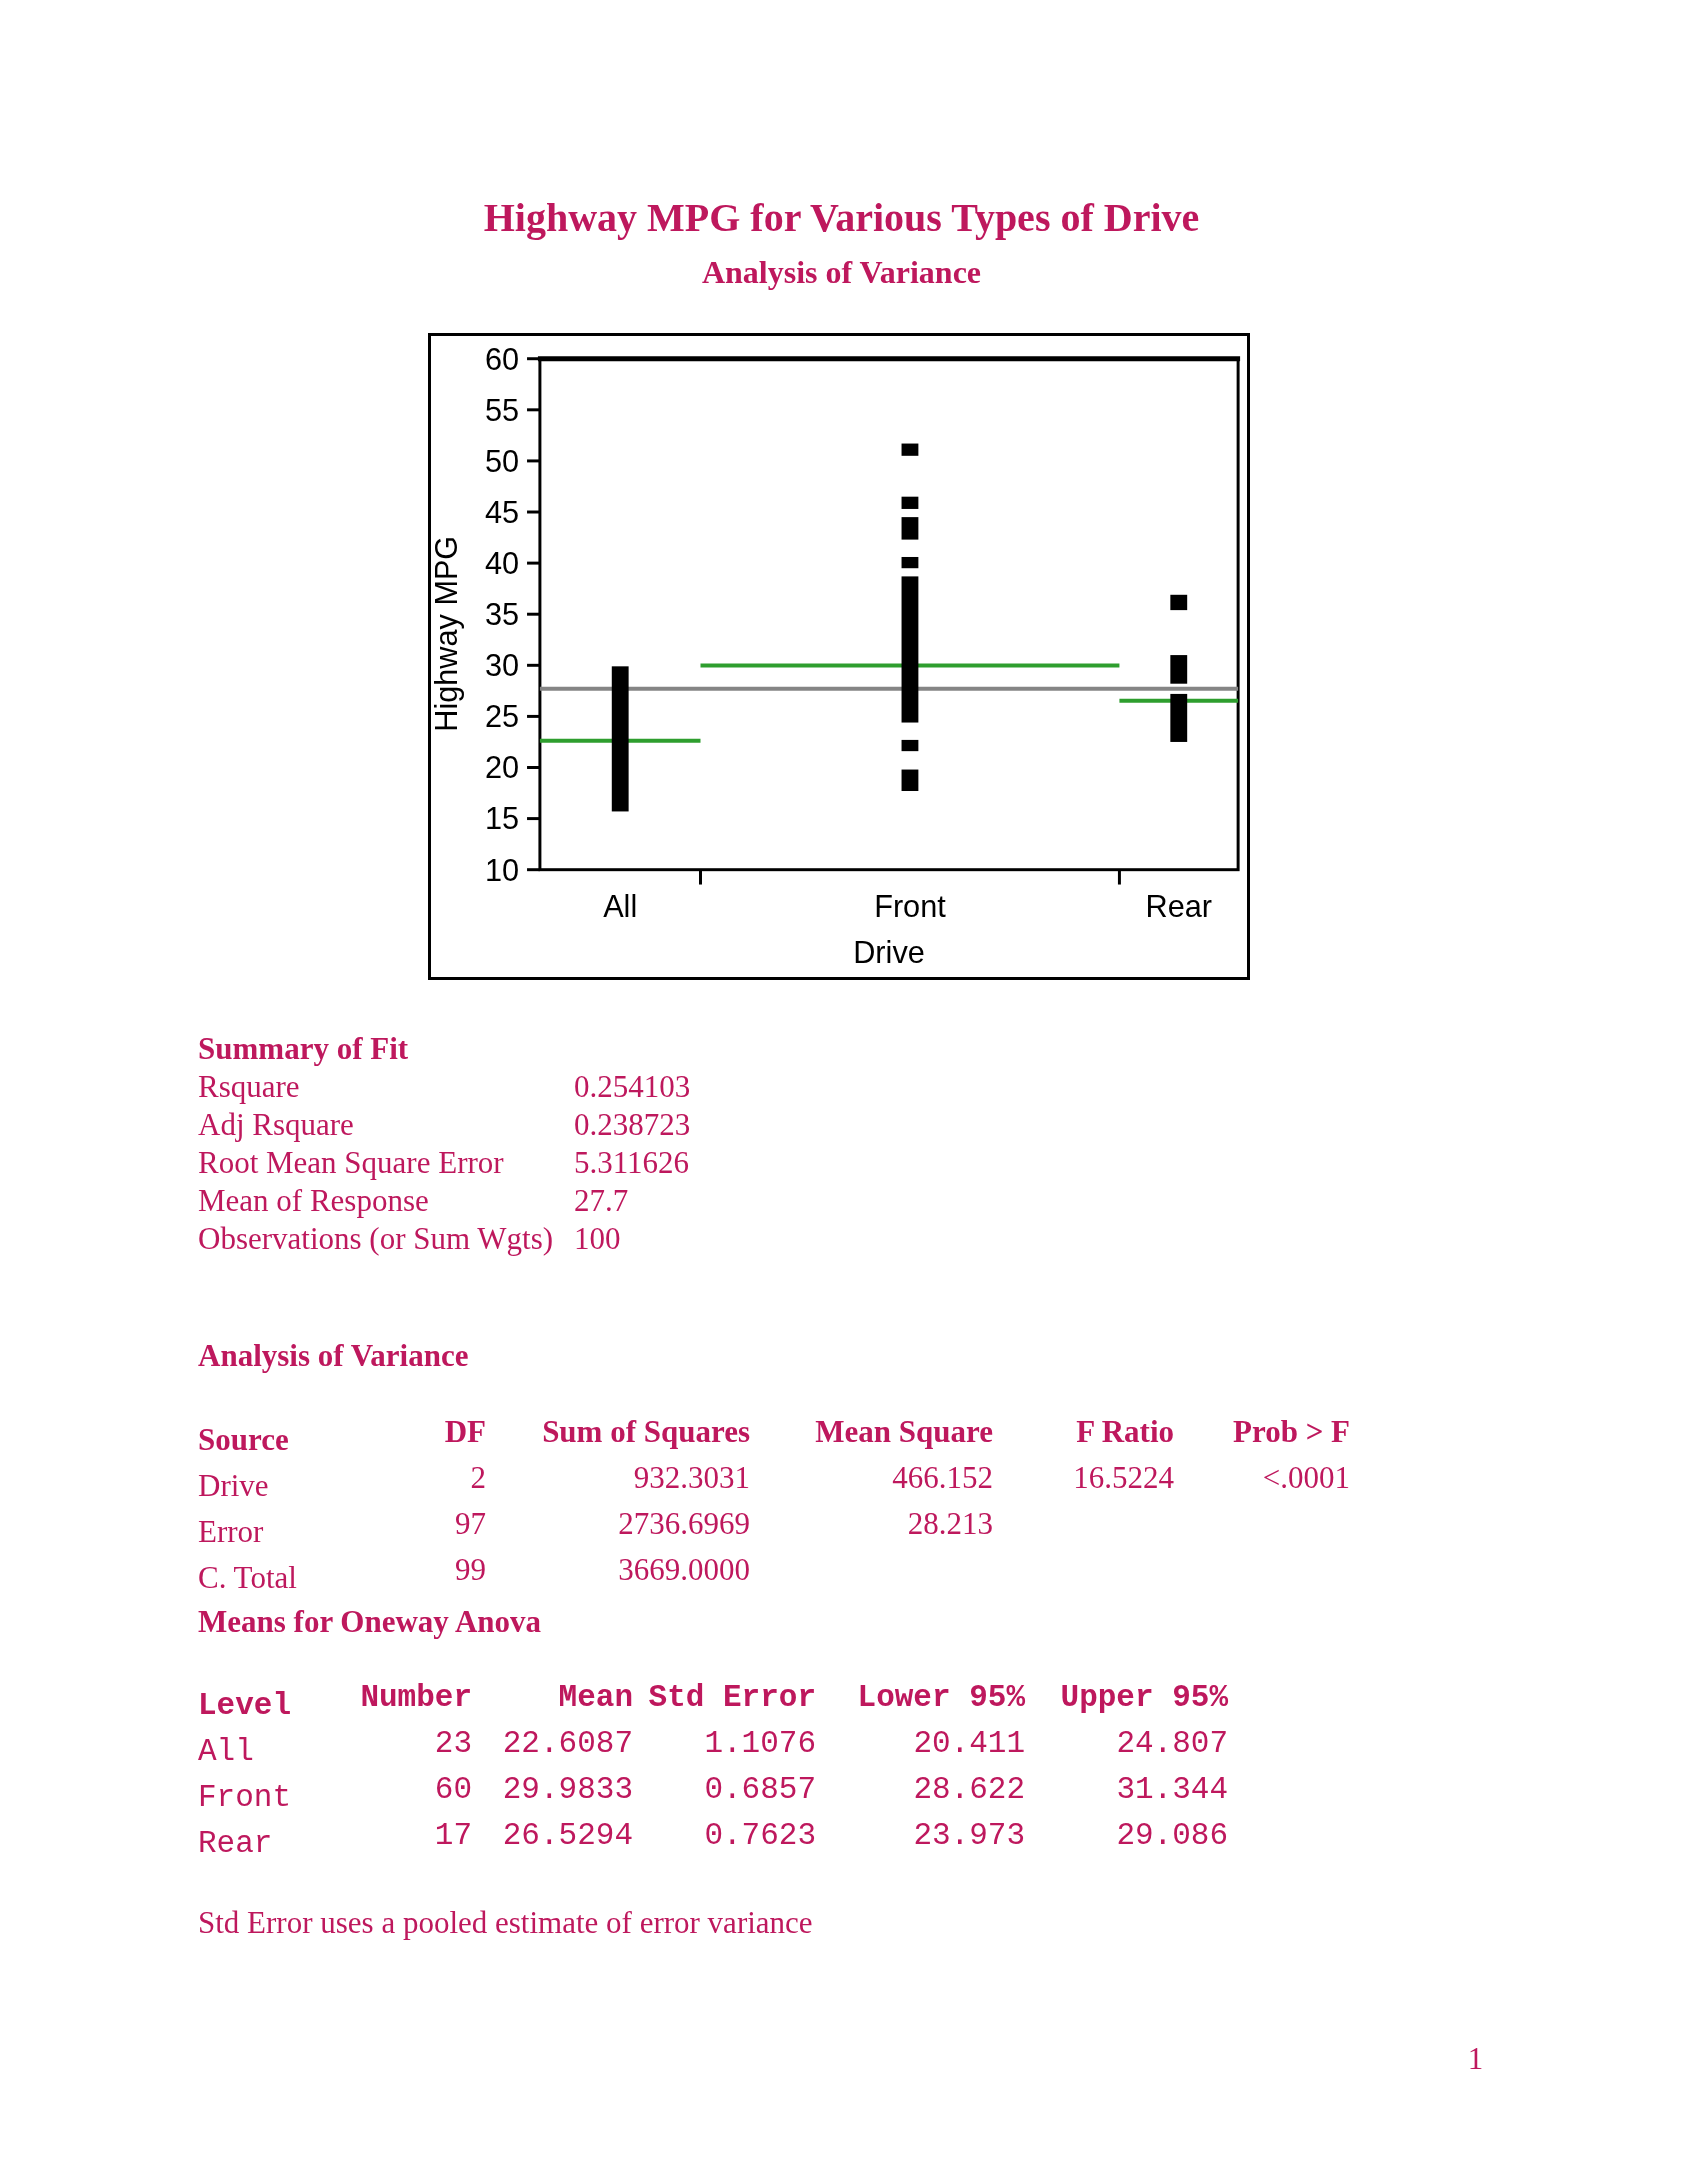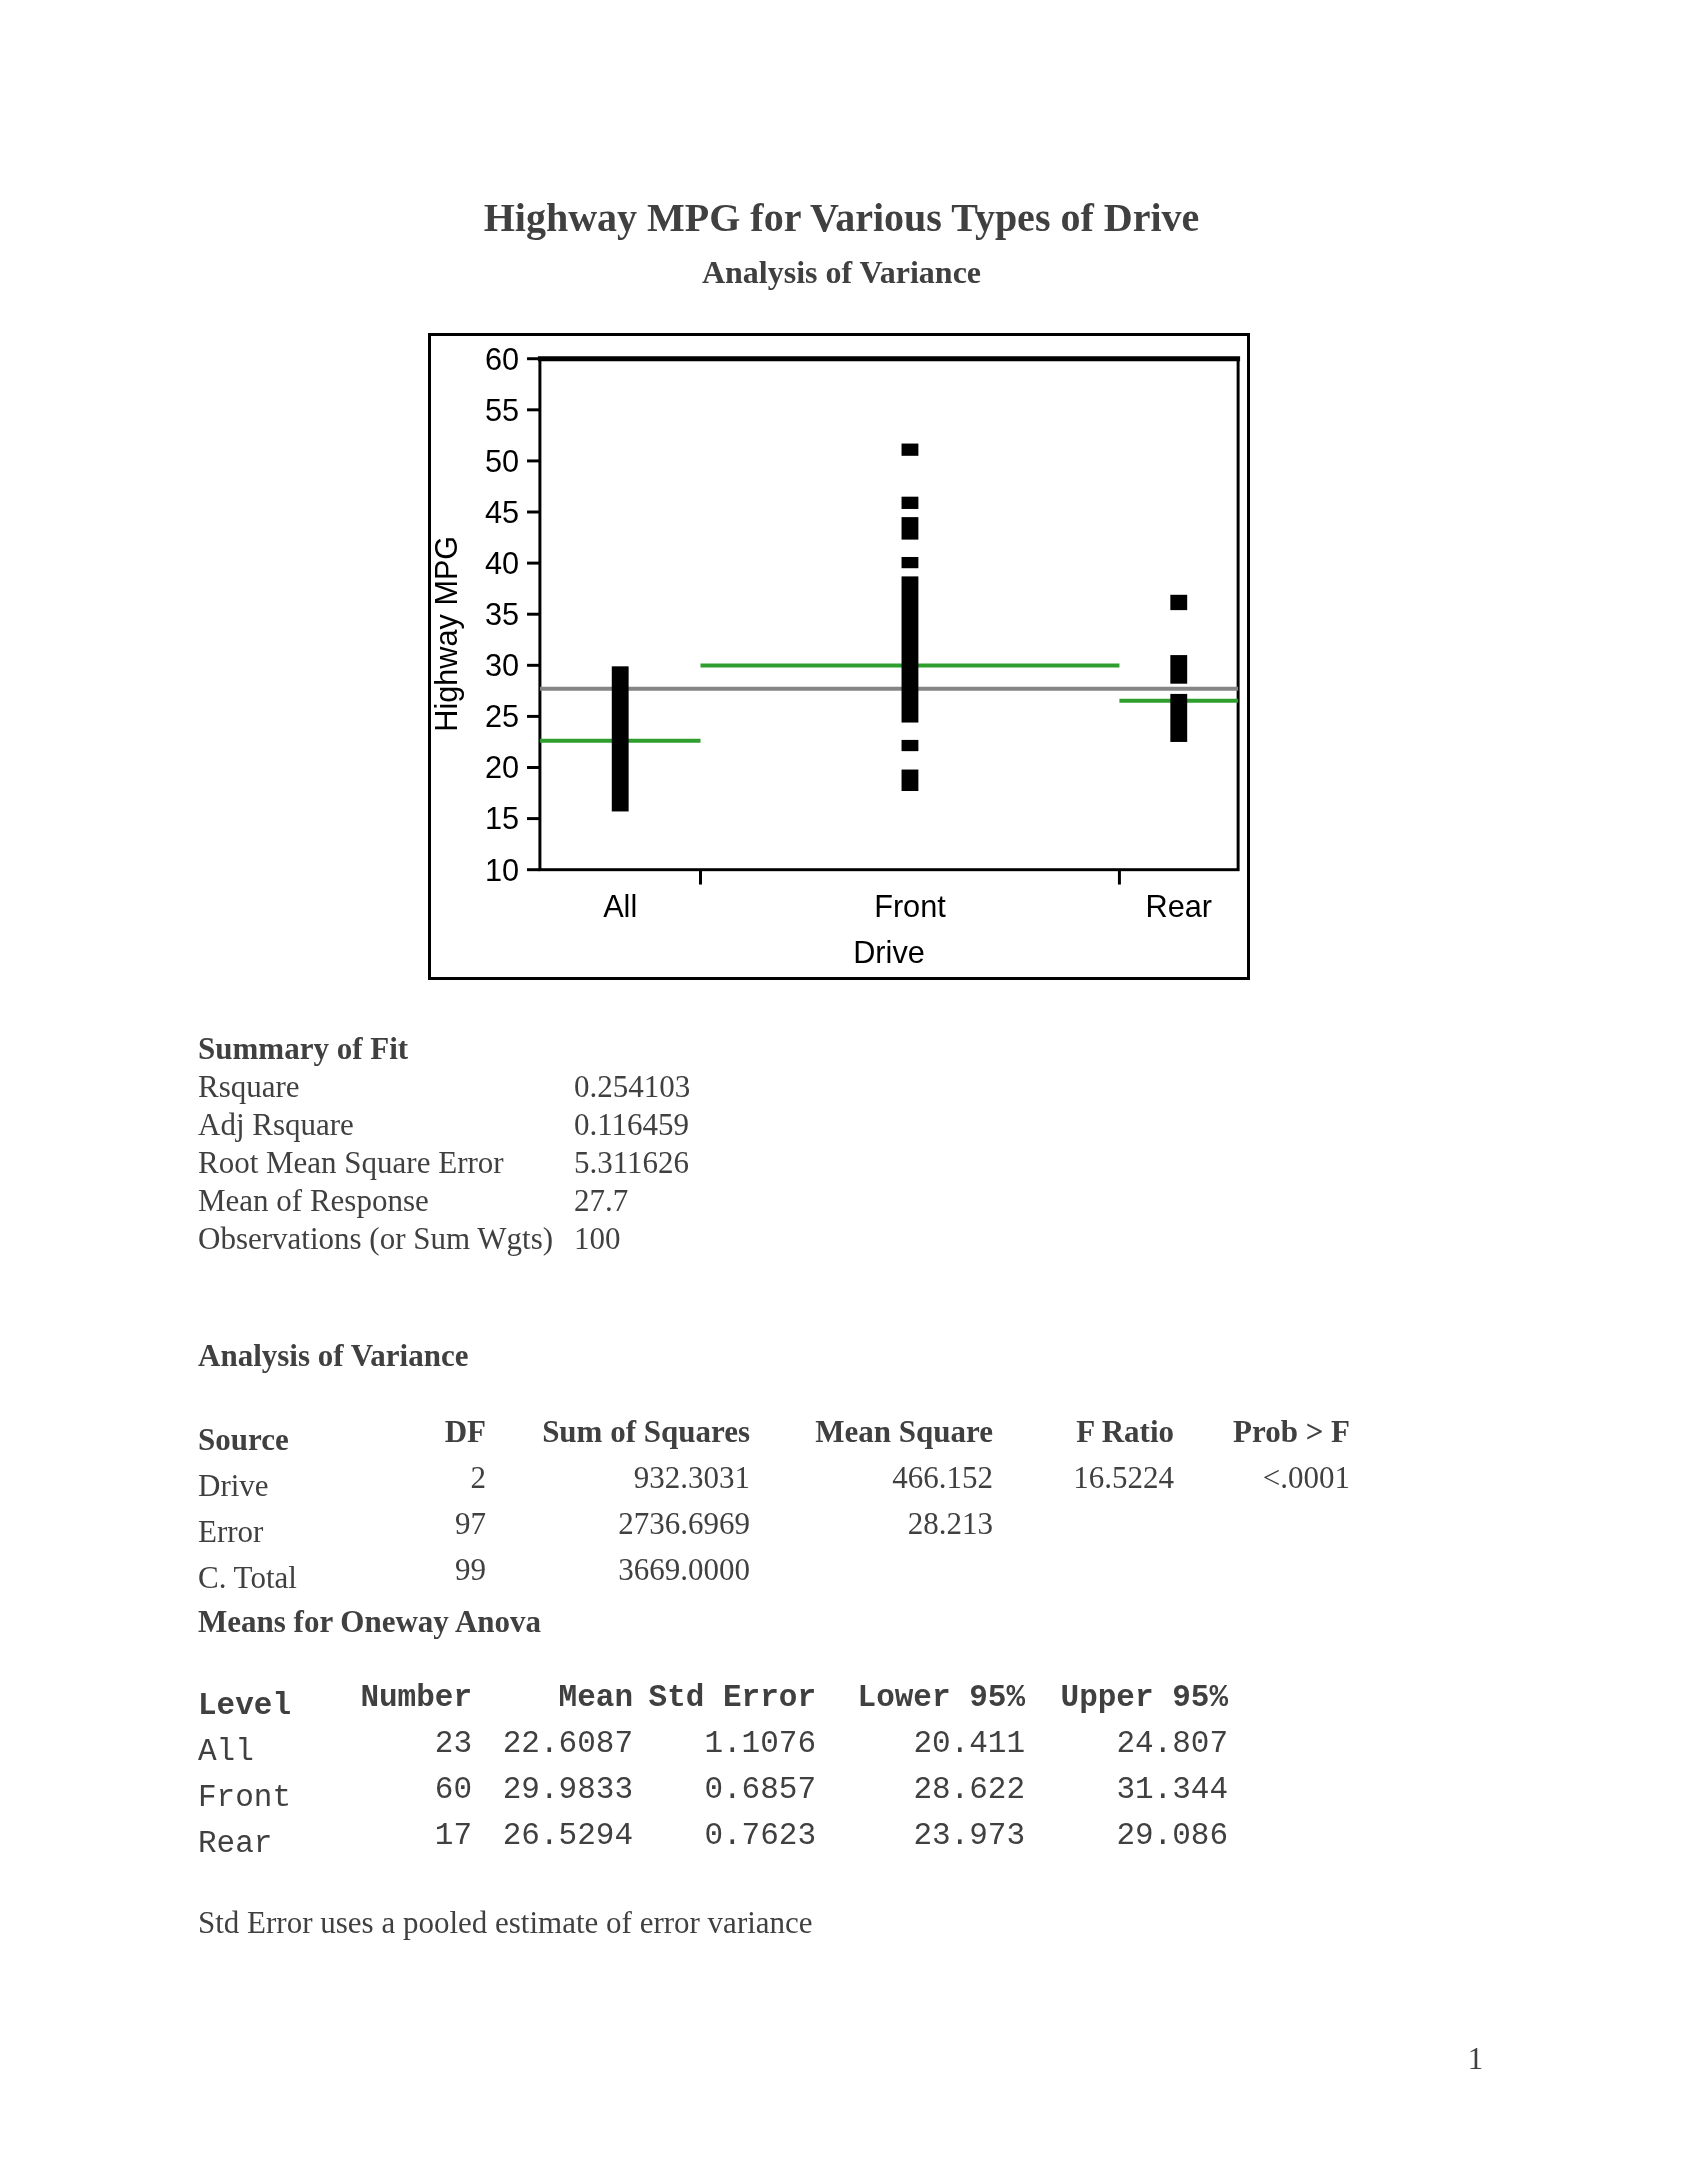--- a/index.html
+++ b/index.html
@@ -1,19 +1,19 @@
 <!DOCTYPE html>
 <html><head>
 <meta charset="utf-8">
 <style>
   * { margin:0; padding:0; box-sizing:border-box; }
   html,body { background:#ffffff; }
   .page {
     position:relative; width:1683px; height:2178px; background:#ffffff;
-    font-family:"Liberation Serif", serif; color:#404040;
+    font-family:"Liberation Serif", serif; color:#be185d;
     overflow:hidden;
   }
   .title-block { position:absolute; left:0; top:194px; width:1683px; text-align:center; }
   .doc-title  { font-size:40px; font-weight:bold; line-height:48px; }
   .doc-subtitle { font-size:32px; font-weight:bold; line-height:40px; margin-top:10px; }
 
   .chart-box {
     position:absolute; left:428px; top:333px; width:822px; height:647px;
     border:3px solid #000; background:#fff;
   }
@@ -104,21 +104,21 @@
 
   <div class="section summary-section">
     <div class="section-heading">Summary of Fit</div>
     <div class="kv-rows">
         <div class="kv-row">
           <span class="kv-label">Rsquare</span>
           <span class="kv-value">0.254103</span>
         </div>
         <div class="kv-row">
           <span class="kv-label">Adj Rsquare</span>
-          <span class="kv-value">0.116459</span>
+          <span class="kv-value">0.238723</span>
         </div>
         <div class="kv-row">
           <span class="kv-label">Root Mean Square Error</span>
           <span class="kv-value">5.311626</span>
         </div>
         <div class="kv-row">
           <span class="kv-label">Mean of Response</span>
           <span class="kv-value">27.7</span>
         </div>
         <div class="kv-row">

